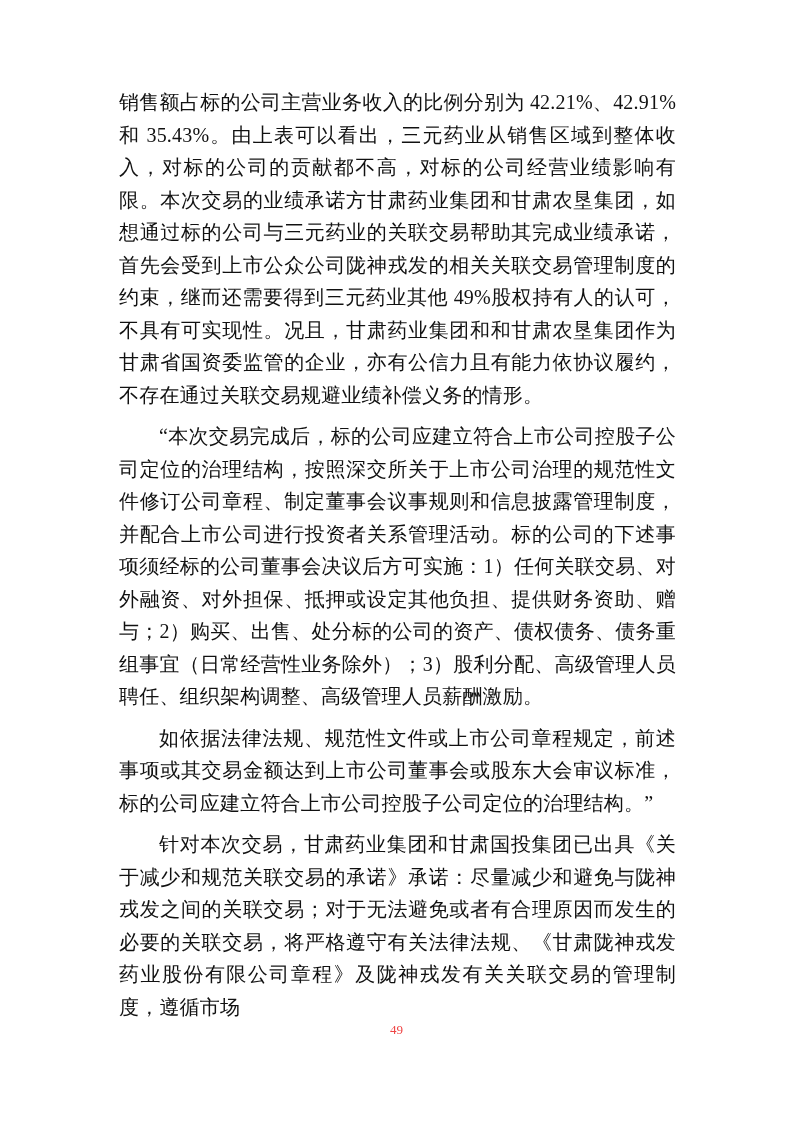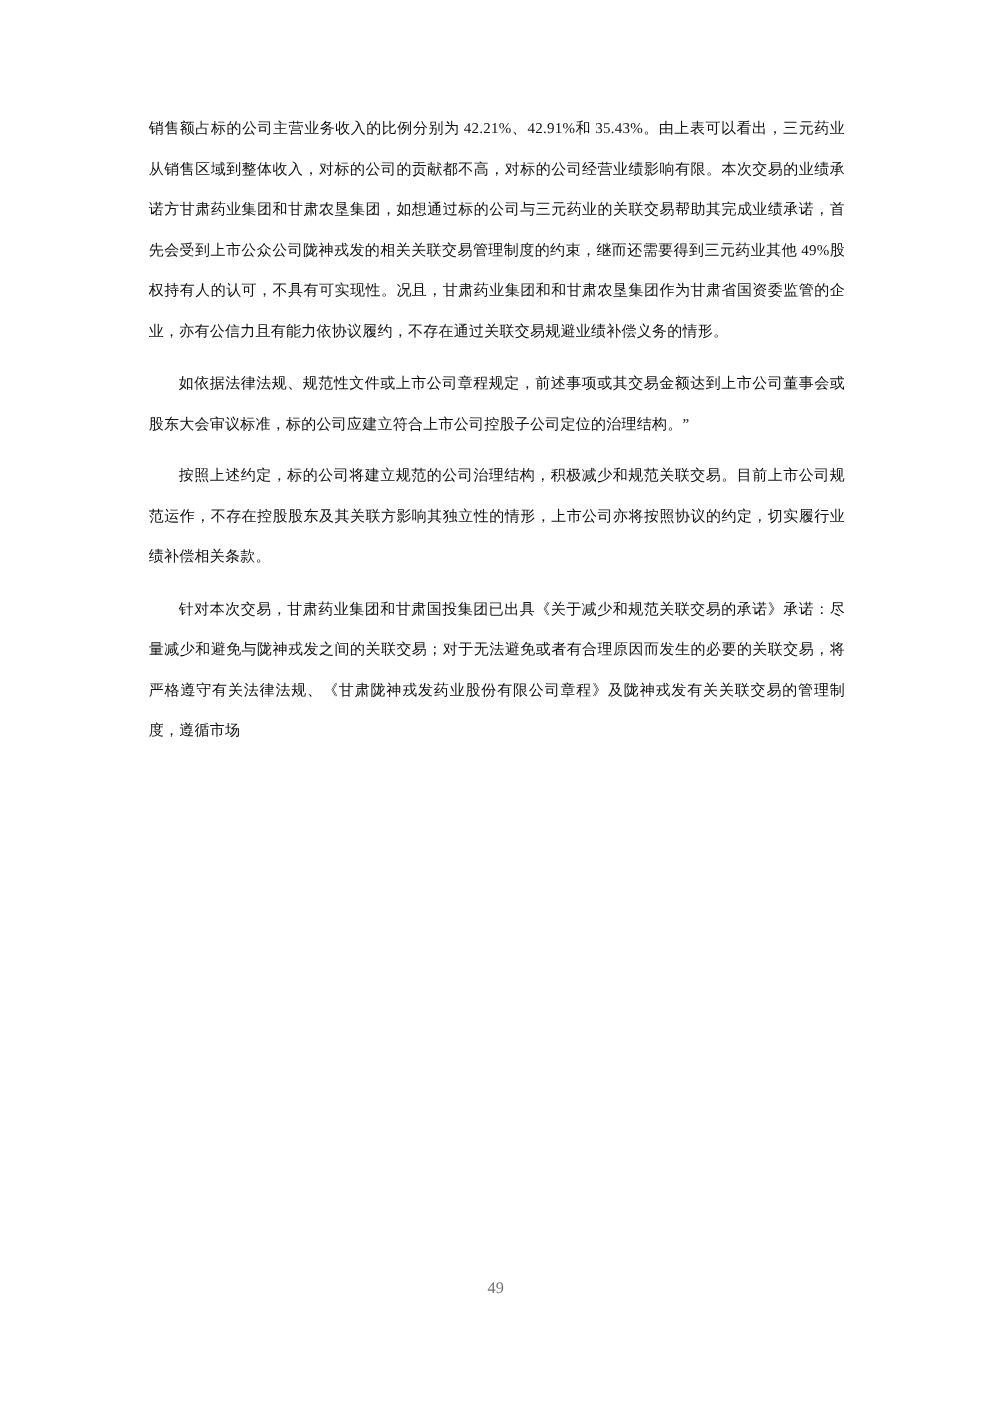--- a/index.html
+++ b/index.html
@@ -17,21 +17,21 @@
     color: #111111;
   }
   .content {
     position: absolute;
     left: 119px;
     top: 86px;
     width: 557px;
   }
   .content p {
     margin: 0 0 9px 0;
-    font-size: 12px;
+    font-size: 20px;
     line-height: 32.5px;
     text-align: justify;
     text-justify: inter-ideograph;
     letter-spacing: 0.2px;
   }
   .content p.indent {
     text-indent: 2em;
   }
   .content p.heading {
     font-weight: bold;
@@ -41,27 +41,27 @@
     text-align: left;
   }
   .page-footer {
     position: absolute;
     left: 0;
     top: 1020px;
     width: 100%;
     text-align: center;
     font-size: 13px;
     line-height: 20px;
-    color: #737373;
+    color: #ef4444;
   }
 </style>
 </head>
 <body>
 
 <div class="page">
   <div class="content">
     <p>销售额占标的公司主营业务收入的比例分别为 42.21%、42.91%和 35.43%。由上表可以看出，三元药业从销售区域到整体收入，对标的公司的贡献都不高，对标的公司经营业绩影响有限。本次交易的业绩承诺方甘肃药业集团和甘肃农垦集团，如想通过标的公司与三元药业的关联交易帮助其完成业绩承诺，首先会受到上市公众公司陇神戎发的相关关联交易管理制度的约束，继而还需要得到三元药业其他 49%股权持有人的认可，不具有可实现性。况且，甘肃药业集团和和甘肃农垦集团作为甘肃省国资委监管的企业，亦有公信力且有能力依协议履约，不存在通过关联交易规避业绩补偿义务的情形。</p>
+    <p class="indent">“本次交易完成后，标的公司应建立符合上市公司控股子公司定位的治理结构，按照深交所关于上市公司治理的规范性文件修订公司章程、制定董事会议事规则和信息披露管理制度，并配合上市公司进行投资者关系管理活动。标的公司的下述事项须经标的公司董事会决议后方可实施：1）任何关联交易、对外融资、对外担保、抵押或设定其他负担、提供财务资助、赠与；2）购买、出售、处分标的公司的资产、债权债务、债务重组事宜（日常经营性业务除外）；3）股利分配、高级管理人员聘任、组织架构调整、高级管理人员薪酬激励。</p>
     <p class="indent">如依据法律法规、规范性文件或上市公司章程规定，前述事项或其交易金额达到上市公司董事会或股东大会审议标准，标的公司应建立符合上市公司控股子公司定位的治理结构。”</p>
-    <p class="indent">按照上述约定，标的公司将建立规范的公司治理结构，积极减少和规范关联交易。目前上市公司规范运作，不存在控股股东及其关联方影响其独立性的情形，上市公司亦将按照协议的约定，切实履行业绩补偿相关条款。</p>
     <p class="indent">针对本次交易，甘肃药业集团和甘肃国投集团已出具《关于减少和规范关联交易的承诺》承诺：尽量减少和避免与陇神戎发之间的关联交易；对于无法避免或者有合理原因而发生的必要的关联交易，将严格遵守有关法律法规、《甘肃陇神戎发药业股份有限公司章程》及陇神戎发有关关联交易的管理制度，遵循市场</p>
   </div>
   <div class="page-footer">49</div>
 </div>
 
 </body></html>

